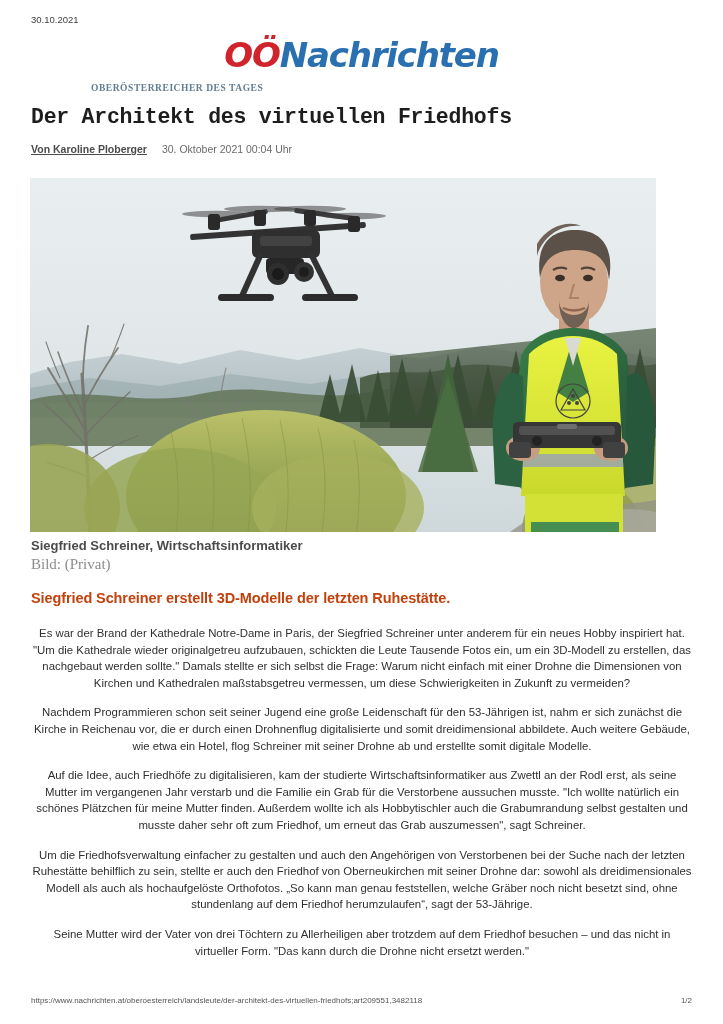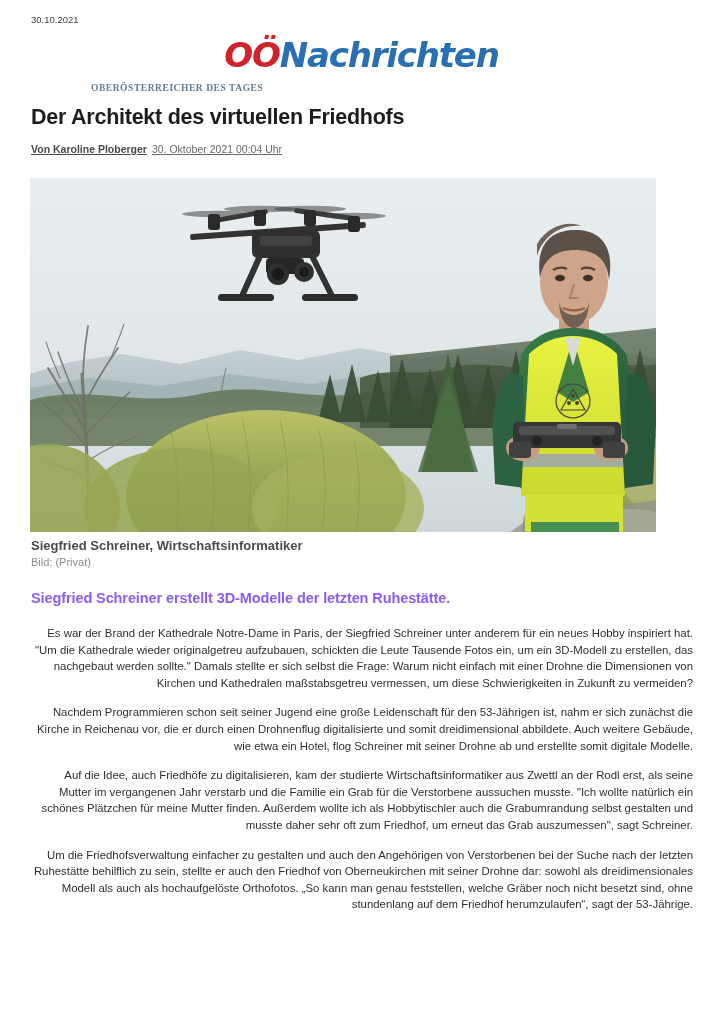--- a/index.html
+++ b/index.html
@@ -81,36 +81,36 @@
     font-family: Liberation Serif, serif;
   }
   h1.headline {
     position: absolute;
     left: 31px;
     top: 105px;
     font-size: 21.5px;
     font-weight: bold;
     letter-spacing: -0.25px;
     color: #1d1d1d;
+    font-family: Liberation Mono, monospace;
   }
   .byline {
     position: absolute;
     left: 31px;
     top: 143px;
     font-size: 10.5px;
     color: #6a6a6a;
   }
   .byline .author {
     font-weight: bold;
     color: #4a4a4a;
     text-decoration: underline;
   }
   .byline .stamp {
-    margin-left: 5px;
-    text-decoration: underline;
+    margin-left: 15px;
   }
 
   
   .photo {
     position: absolute;
     left: 30px;
     top: 178px;
     width: 626px;
     height: 354px;
     overflow: hidden;
@@ -123,46 +123,47 @@
     left: 31px;
     top: 538px;
     font-size: 13px;
     font-weight: bold;
     color: #4b4b4b;
   }
   .credit {
     position: absolute;
     left: 31px;
     top: 556px;
-    font-size: 11px;
+    font-size: 15px;
     color: #8c8c8c;
+    font-family: Liberation Serif, serif;
   }
 
   h2.subhead {
     position: absolute;
     left: 31px;
     top: 590px;
     font-size: 14.5px;
     font-weight: bold;
     letter-spacing: -0.1px;
-    color: #8b5cf6;
+    color: #c2410c;
   }
 
   .body-copy {
     position: absolute;
     left: 31px;
     top: 625px;
     width: 662px;
   }
   .body-copy p {
     font-size: 11.4px;
     line-height: 16.6px;
     color: #2f2f2f;
     margin-bottom: 13px;
-    text-align: right;
+    text-align: center;
   }
 
   
   .print-footer {
     position: absolute;
     left: 0;
     top: 996px;
     width: 723px;
     height: 14px;
     font-size: 8px;
@@ -402,16 +403,21 @@
   <div class="caption">Siegfried Schreiner, Wirtschaftsinformatiker</div>
   <div class="credit">Bild: (Privat)</div>
 
   <h2 class="subhead">Siegfried Schreiner erstellt 3D-Modelle der letzten Ruhestätte.</h2>
 
   <div class="body-copy">
     <p>Es war der Brand der Kathedrale Notre-Dame in Paris, der Siegfried Schreiner unter anderem für ein neues Hobby inspiriert hat. "Um die Kathedrale wieder originalgetreu aufzubauen, schickten die Leute Tausende Fotos ein, um ein 3D-Modell zu erstellen, das nachgebaut werden sollte." Damals stellte er sich selbst die Frage: Warum nicht einfach mit einer Drohne die Dimensionen von Kirchen und Kathedralen maßstabsgetreu vermessen, um diese Schwierigkeiten in Zukunft zu vermeiden?</p>
     <p>Nachdem Programmieren schon seit seiner Jugend eine große Leidenschaft für den 53-Jährigen ist, nahm er sich zunächst die Kirche in Reichenau vor, die er durch einen Drohnenflug digitalisierte und somit dreidimensional abbildete. Auch weitere Gebäude, wie etwa ein Hotel, flog Schreiner mit seiner Drohne ab und erstellte somit digitale Modelle.</p>
     <p>Auf die Idee, auch Friedhöfe zu digitalisieren, kam der studierte Wirtschaftsinformatiker aus Zwettl an der Rodl erst, als seine Mutter im vergangenen Jahr verstarb und die Familie ein Grab für die Verstorbene aussuchen musste. "Ich wollte natürlich ein schönes Plätzchen für meine Mutter finden. Außerdem wollte ich als Hobbytischler auch die Grabumrandung selbst gestalten und musste daher sehr oft zum Friedhof, um erneut das Grab auszumessen", sagt Schreiner.</p>
     <p>Um die Friedhofsverwaltung einfacher zu gestalten und auch den Angehörigen von Verstorbenen bei der Suche nach der letzten Ruhestätte behilflich zu sein, stellte er auch den Friedhof von Oberneukirchen mit seiner Drohne dar: sowohl als dreidimensionales Modell als auch als hochaufgelöste Orthofotos. „So kann man genau feststellen, welche Gräber noch nicht besetzt sind, ohne stundenlang auf dem Friedhof herumzulaufen“, sagt der 53-Jährige.</p>
-  </div>
-
+    <p>Seine Mutter wird der Vater von drei Töchtern zu Allerheiligen aber trotzdem auf dem Friedhof besuchen – und das nicht in virtueller Form. "Das kann durch die Drohne nicht ersetzt werden."</p>
+  </div>
+
+  <div class="print-footer">
+    <span class="footer-url">https://www.nachrichten.at/oberoesterreich/landsleute/der-architekt-des-virtuellen-friedhofs;art209551,3482118</span>
+    <span class="footer-page">1/2</span>
+  </div>
 
 </div>
 
 </body></html>

